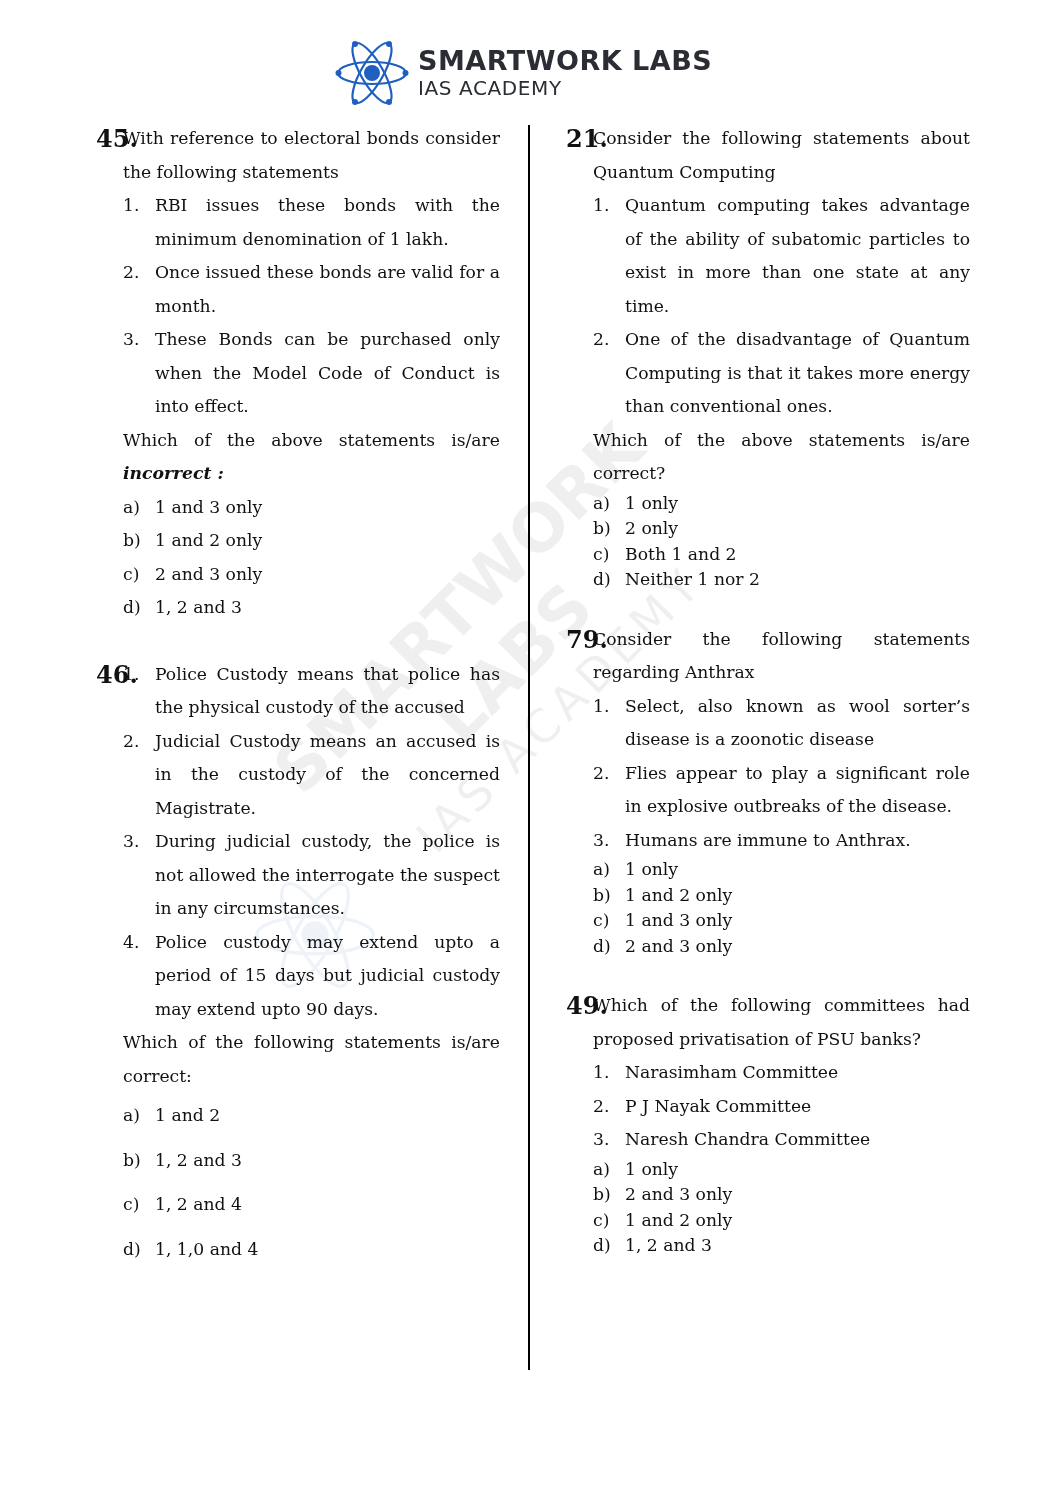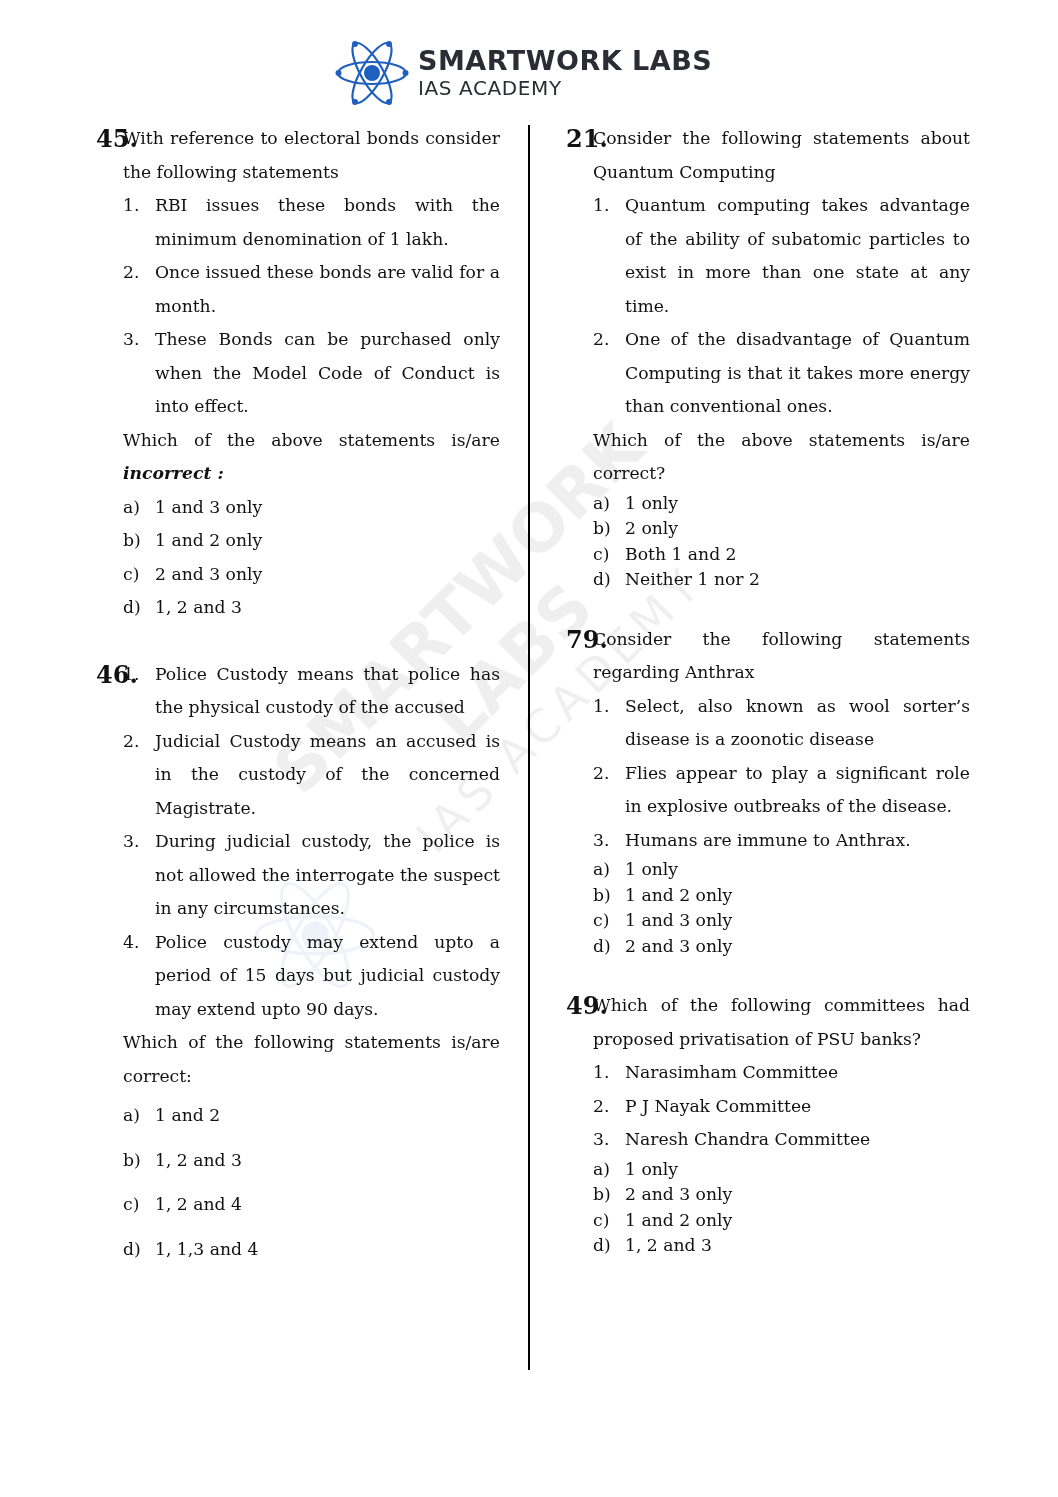--- a/index.html
+++ b/index.html
@@ -107,21 +107,21 @@
     <span class="qnum">46.</span>
     <div class="stmt"><span class="n">1.</span><span>Police Custody means that police has the physical custody of the accused</span></div>
     <div class="stmt"><span class="n">2.</span><span>Judicial Custody means an accused is in the custody of the concerned Magistrate.</span></div>
     <div class="stmt"><span class="n">3.</span><span>During judicial custody, the police is not allowed the interrogate the suspect in any circumstances.</span></div>
     <div class="stmt"><span class="n">4.</span><span>Police custody may extend upto a period of 15 days but judicial custody may extend upto 90 days.</span></div>
     <div class="ask stem">Which of the following statements is/are correct:</div>
     <div class="opts wide">
       <div class="opt"><span class="l">a)</span><span>1 and 2</span></div>
       <div class="opt"><span class="l">b)</span><span>1, 2 and 3</span></div>
       <div class="opt"><span class="l">c)</span><span>1, 2 and 4</span></div>
-      <div class="opt"><span class="l">d)</span><span>1, 1,3 and 4</span></div>
+      <div class="opt"><span class="l">d)</span><span>1, 1,0 and 4</span></div>
     </div>
   </div>
 </div>
 
 <div class="col col-right serif">
 
   <div class="question">
     <span class="qnum">21.</span>
     <div class="stem">Consider the following statements about Quantum Computing</div>
     <div class="stmt"><span class="n">1.</span><span>Quantum computing takes advantage of the ability of subatomic particles to exist in more than one state at any time.</span></div>

